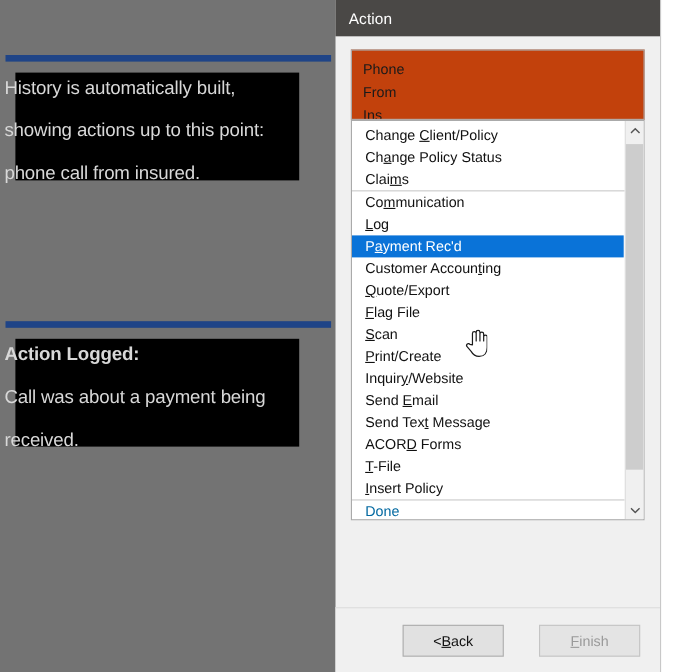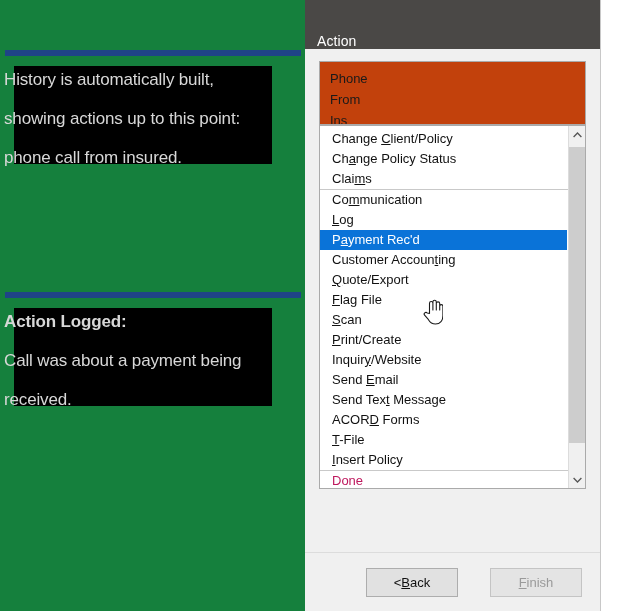--- a/index.html
+++ b/index.html
@@ -16,21 +16,21 @@
     -webkit-font-smoothing: antialiased;
   }
 
   
   #annotation-panel {
     position: absolute;
     left: 0;
     top: 0;
     width: 331px;
     height: 611px;
-    background: #15803d;
+    background: #737373;
   }
   .divider-rule {
     position: absolute;
     left: 5px;
     width: 296px;
     height: 6px;
     background: #1f4487;
   }
   #rule-1 { top: 50px; }
   #rule-2 { top: 292px; }
@@ -71,24 +71,24 @@
     position: absolute;
     left: 305px;
     top: 0;
     width: 296px;
     height: 611px;
     background: #f0f0f0;
     border-right: 1px solid #c8c8c8;
     box-sizing: border-box;
   }
   #dialog-titlebar {
-    height: 49px;
+    height: 33px;
     background: #4a4846;
     display: flex;
-    align-items: flex-end;
+    align-items: center;
     padding-left: 12px;
     box-sizing: border-box;
   }
   #dialog-title {
     color: #ffffff;
     font-size: 14px;
     letter-spacing: 0.1px;
   }
 
   #dialog-body {
@@ -164,21 +164,21 @@
   }
   .action-item.selected {
     background: #0a73d8;
     color: #ffffff;
     margin-right: 1px;
   }
   .action-item.separator-after {
     border-bottom: 1px solid #c9c9c9;
     height: 21px;
   }
-  .action-item.dimmed { color: #be185d; }
+  .action-item.dimmed { color: #0369a1; }
   .action-item u { text-decoration: underline; }
 
   
   #list-scrollbar {
     width: 17px;
     flex: 0 0 17px;
     background: #f0f0f0;
     border-left: 1px solid #dcdcdc;
     display: flex;
     flex-direction: column;

